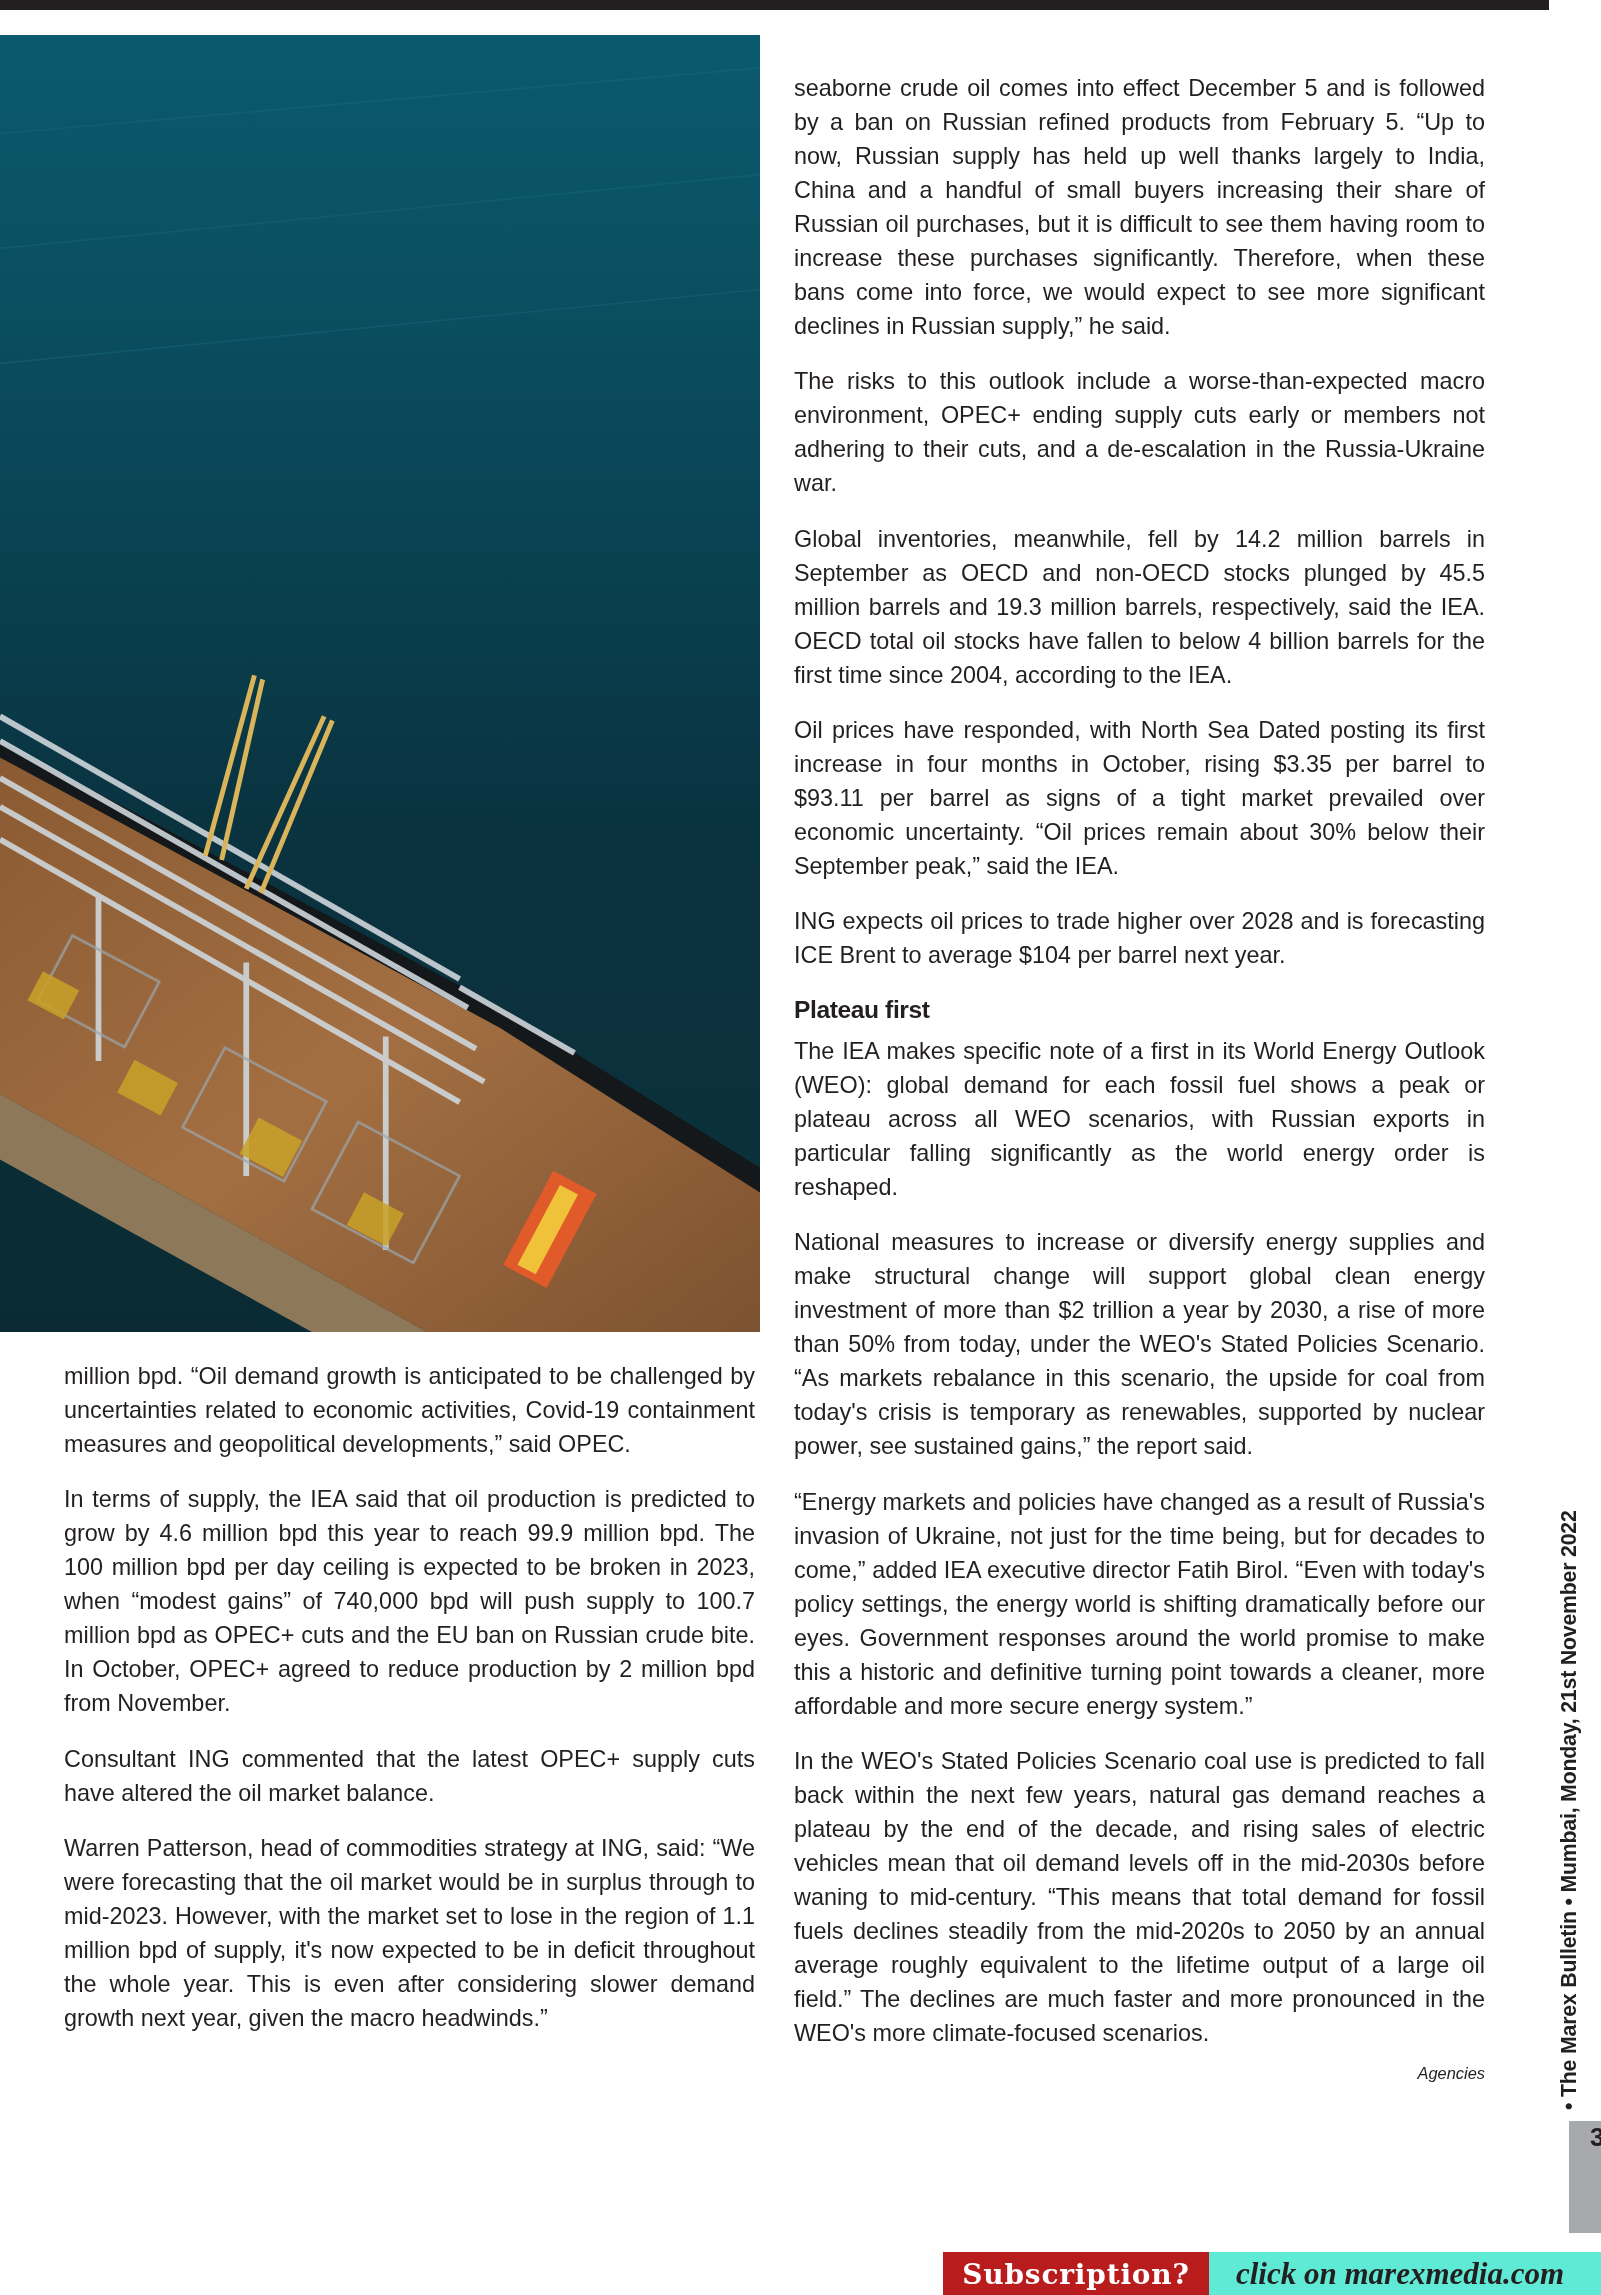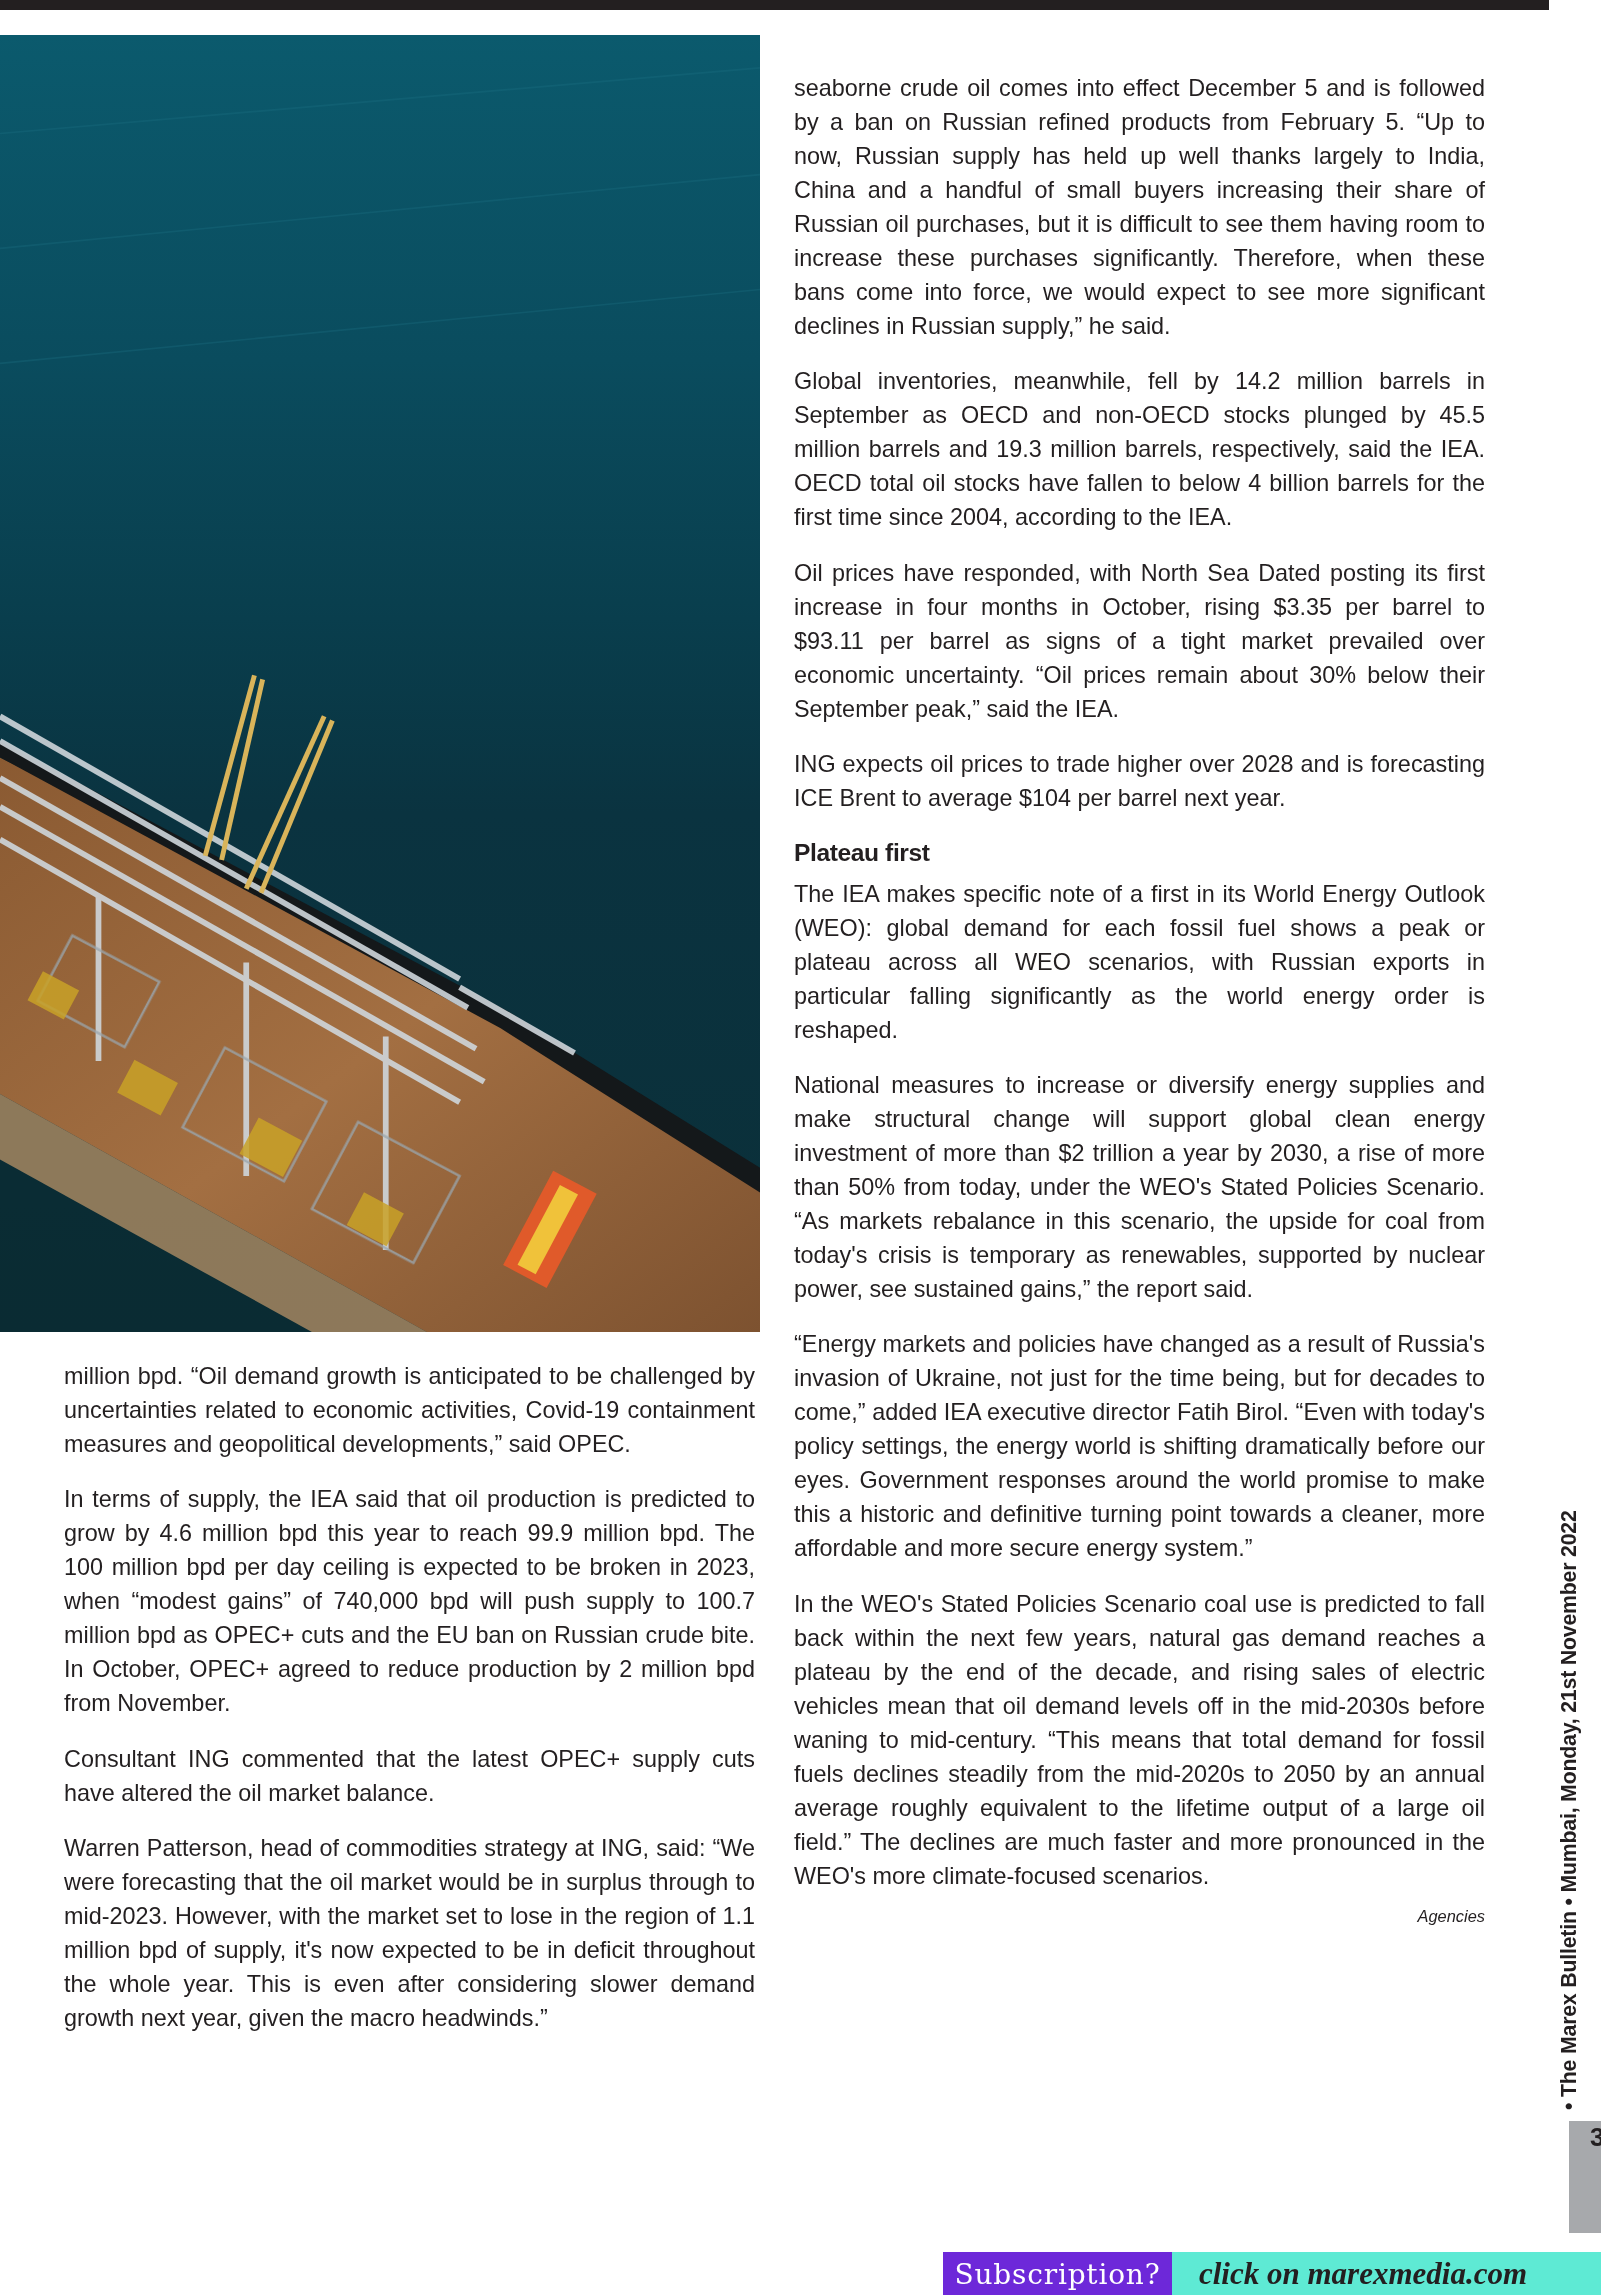--- a/index.html
+++ b/index.html
@@ -19,22 +19,22 @@
   .col h3 { font-size: 24.6px; font-weight: bold; margin: 0 0 6.6px 0; line-height: 34px; letter-spacing: -0.4px; }
   .credit { text-align: right; font-style: italic; font-size: 16.4px; line-height: 24.6px; margin-top: -9.9px; }
   .side-text { position: absolute; left: 1555px; top: 2110px; transform-origin: 0 0; transform: rotate(-90deg);
     white-space: nowrap; font-family: "Liberation Sans", sans-serif; font-weight: bold; font-size: 21.3px;
     letter-spacing: -0.2px; color: #231f20; width: 616px; line-height: 29.6px; }
   .page-tab { position: absolute; left: 1569px; top: 2121px; width: 33px; height: 112px; background: #a7a9ac; }
   .page-num { position: absolute; left: 1569px; top: 2122px; width: 33px; font-weight: bold; font-size: 26px;
     color: #231f20; text-align: left; padding-left: 21px; }
 
   .footer-banner { position: absolute; left: 943px; top: 2252px; width: 659px; height: 44px; display: flex; }
-  .sub-black { background: #6d28d9; color: #ffffff; width: 229px; display: flex; align-items: center;
-    justify-content: center; font-family: "DejaVu Serif", serif; font-weight: normal; font-size: 28px; letter-spacing: 0.8px; }
+  .sub-black { background: #b91c1c; color: #ffffff; width: 266px; display: flex; align-items: center;
+    justify-content: center; font-family: "DejaVu Serif", serif; font-weight: bold; font-size: 28px; letter-spacing: 0.8px; }
   .sub-grey { background: #5eead4; color: #231f20; flex: 1; display: flex; align-items: center; padding-left: 27px;
     font-family: "Liberation Serif", serif; font-style: italic; font-weight: bold; font-size: 31px; }
 </style>
 </head>
 <body>
 
 <div class="top-bar"></div>
 
 <div class="hero-photo">
   <svg viewBox="0 0 926 1580" preserveAspectRatio="none">
@@ -98,20 +98,21 @@
 
 <div class="col col-left">
   <p>million bpd. “Oil demand growth is anticipated to be challenged by uncertainties related to economic activities, Covid-19 containment measures and geopolitical developments,” said OPEC.</p>
   <p>In terms of supply, the IEA said that oil production is predicted to grow by 4.6 million bpd this year to reach 99.9 million bpd. The 100 million bpd per day ceiling is expected to be broken in 2023, when “modest gains” of 740,000 bpd will push supply to 100.7 million bpd as OPEC+ cuts and the EU ban on Russian crude bite. In October, OPEC+ agreed to reduce production by 2 million bpd from November.</p>
   <p>Consultant ING commented that the latest OPEC+ supply cuts have altered the oil market balance.</p>
   <p>Warren Patterson, head of commodities strategy at ING, said: “We were forecasting that the oil market would be in surplus through to mid-2023. However, with the market set to lose in the region of 1.1 million bpd of supply, it's now expected to be in deficit throughout the whole year. This is even after considering slower demand growth next year, given the macro headwinds.”</p>
 </div>
 
 <div class="col col-right">
   <p>seaborne crude oil comes into effect December 5 and is followed by a ban on Russian refined products from February 5. “Up to now, Russian supply has held up well thanks largely to India, China and a handful of small buyers increasing their share of Russian oil purchases, but it is difficult to see them having room to increase these purchases significantly. Therefore, when these bans come into force, we would expect to see more significant declines in Russian supply,” he said.</p>
+  <p>The risks to this outlook include a worse-than-expected macro environment, OPEC+ ending supply cuts early or members not adhering to their cuts, and a de-escalation in the Russia-Ukraine war.</p>
   <p>Global inventories, meanwhile, fell by 14.2 million barrels in September as OECD and non-OECD stocks plunged by 45.5 million barrels and 19.3 million barrels, respectively, said the IEA. OECD total oil stocks have fallen to below 4 billion barrels for the first time since 2004, according to the IEA.</p>
   <p>Oil prices have responded, with North Sea Dated posting its first increase in four months in October, rising $3.35 per barrel to $93.11 per barrel as signs of a tight market prevailed over economic uncertainty. “Oil prices remain about 30% below their September peak,” said the IEA.</p>
   <p>ING expects oil prices to trade higher over 2028 and is forecasting ICE Brent to average $104 per barrel next year.</p>
   <h3>Plateau first</h3>
   <p>The IEA makes specific note of a first in its World Energy Outlook (WEO): global demand for each fossil fuel shows a peak or plateau across all WEO scenarios, with Russian exports in particular falling significantly as the world energy order is reshaped.</p>
   <p>National measures to increase or diversify energy supplies and make structural change will support global clean energy investment of more than $2 trillion a year by 2030, a rise of more than 50% from today, under the WEO's Stated Policies Scenario. “As markets rebalance in this scenario, the upside for coal from today's crisis is temporary as renewables, supported by nuclear power, see sustained gains,” the report said.</p>
   <p>“Energy markets and policies have changed as a result of Russia's invasion of Ukraine, not just for the time being, but for decades to come,” added IEA executive director Fatih Birol. “Even with today's policy settings, the energy world is shifting dramatically before our eyes. Government responses around the world promise to make this a historic and definitive turning point towards a cleaner, more affordable and more secure energy system.”</p>
   <p>In the WEO's Stated Policies Scenario coal use is predicted to fall back within the next few years, natural gas demand reaches a plateau by the end of the decade, and rising sales of electric vehicles mean that oil demand levels off in the mid-2030s before waning to mid-century. “This means that total demand for fossil fuels declines steadily from the mid-2020s to 2050 by an annual average roughly equivalent to the lifetime output of a large oil field.” The declines are much faster and more pronounced in the WEO's more climate-focused scenarios.</p>
   <div class="credit">Agencies</div>
 </div>

